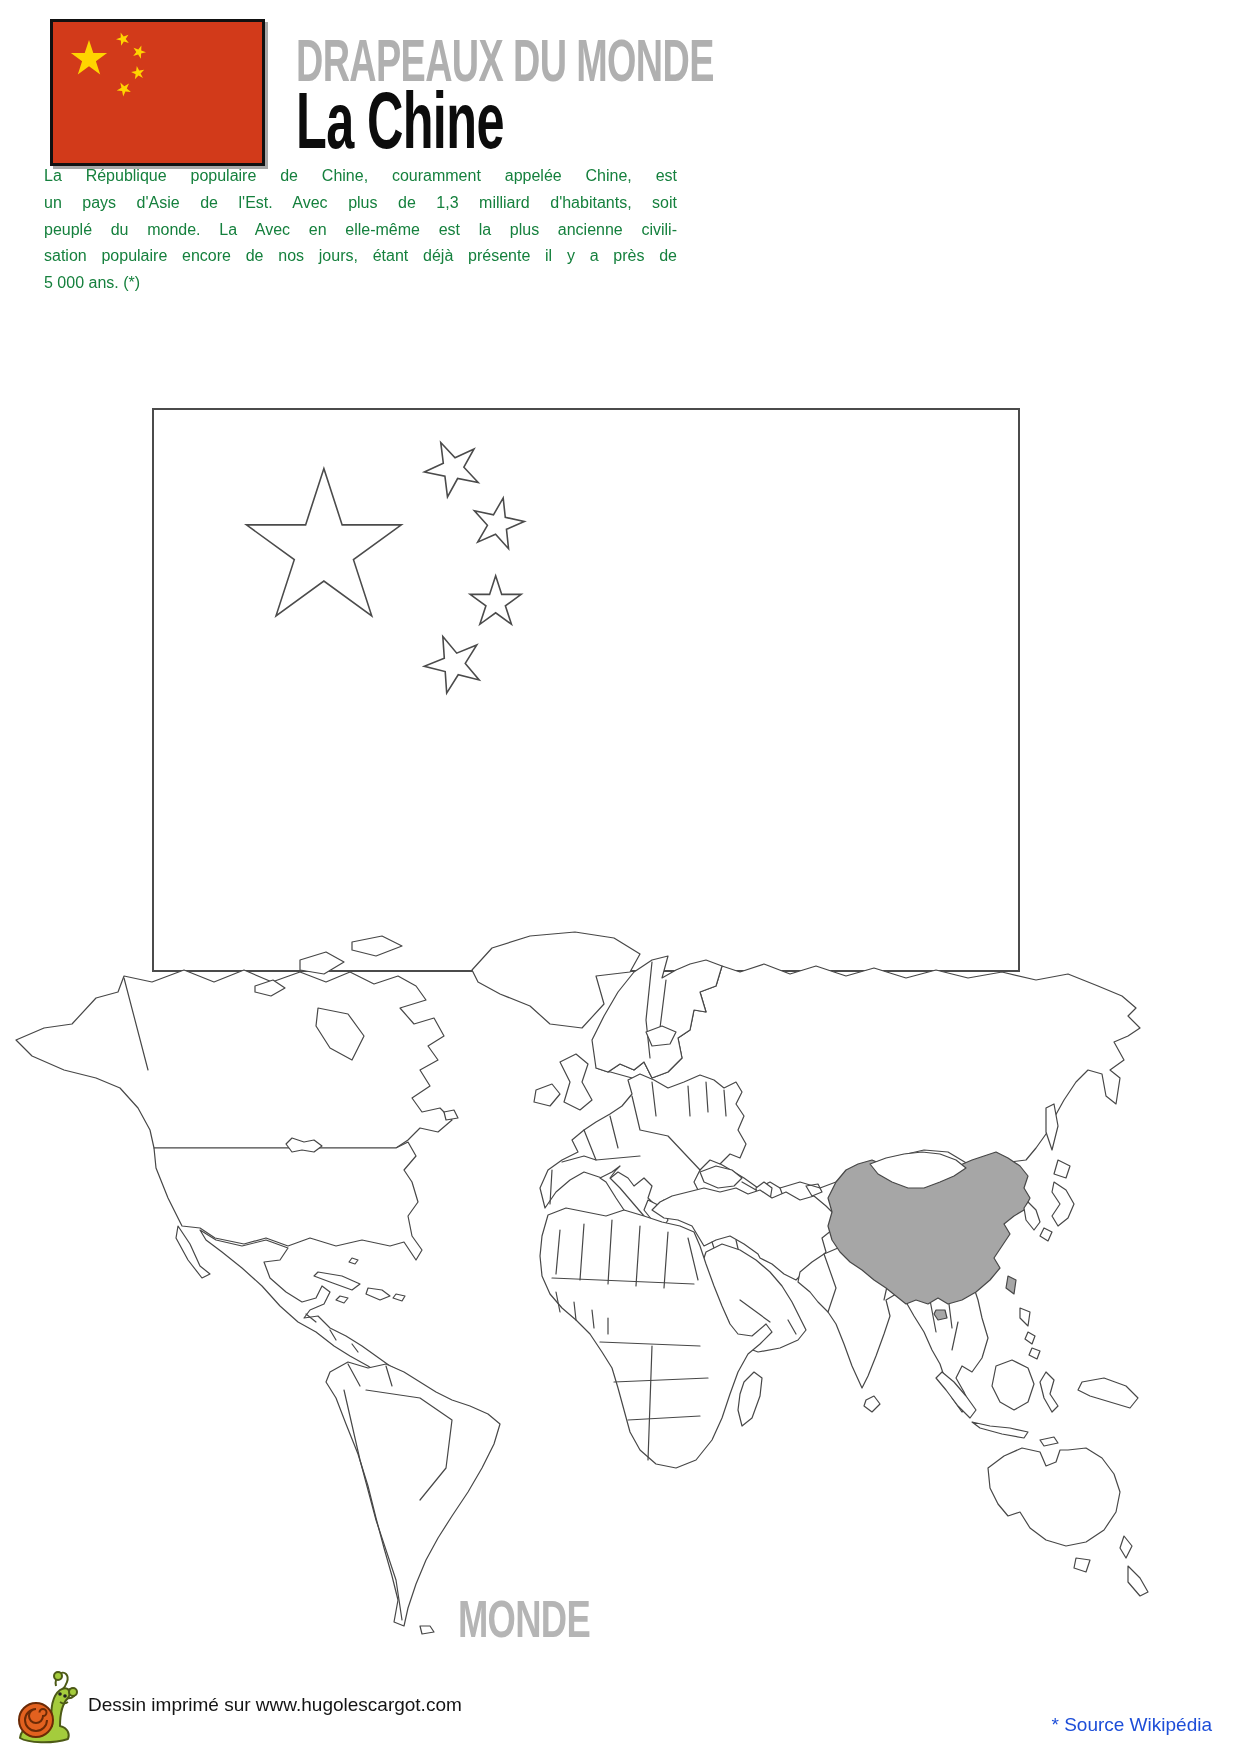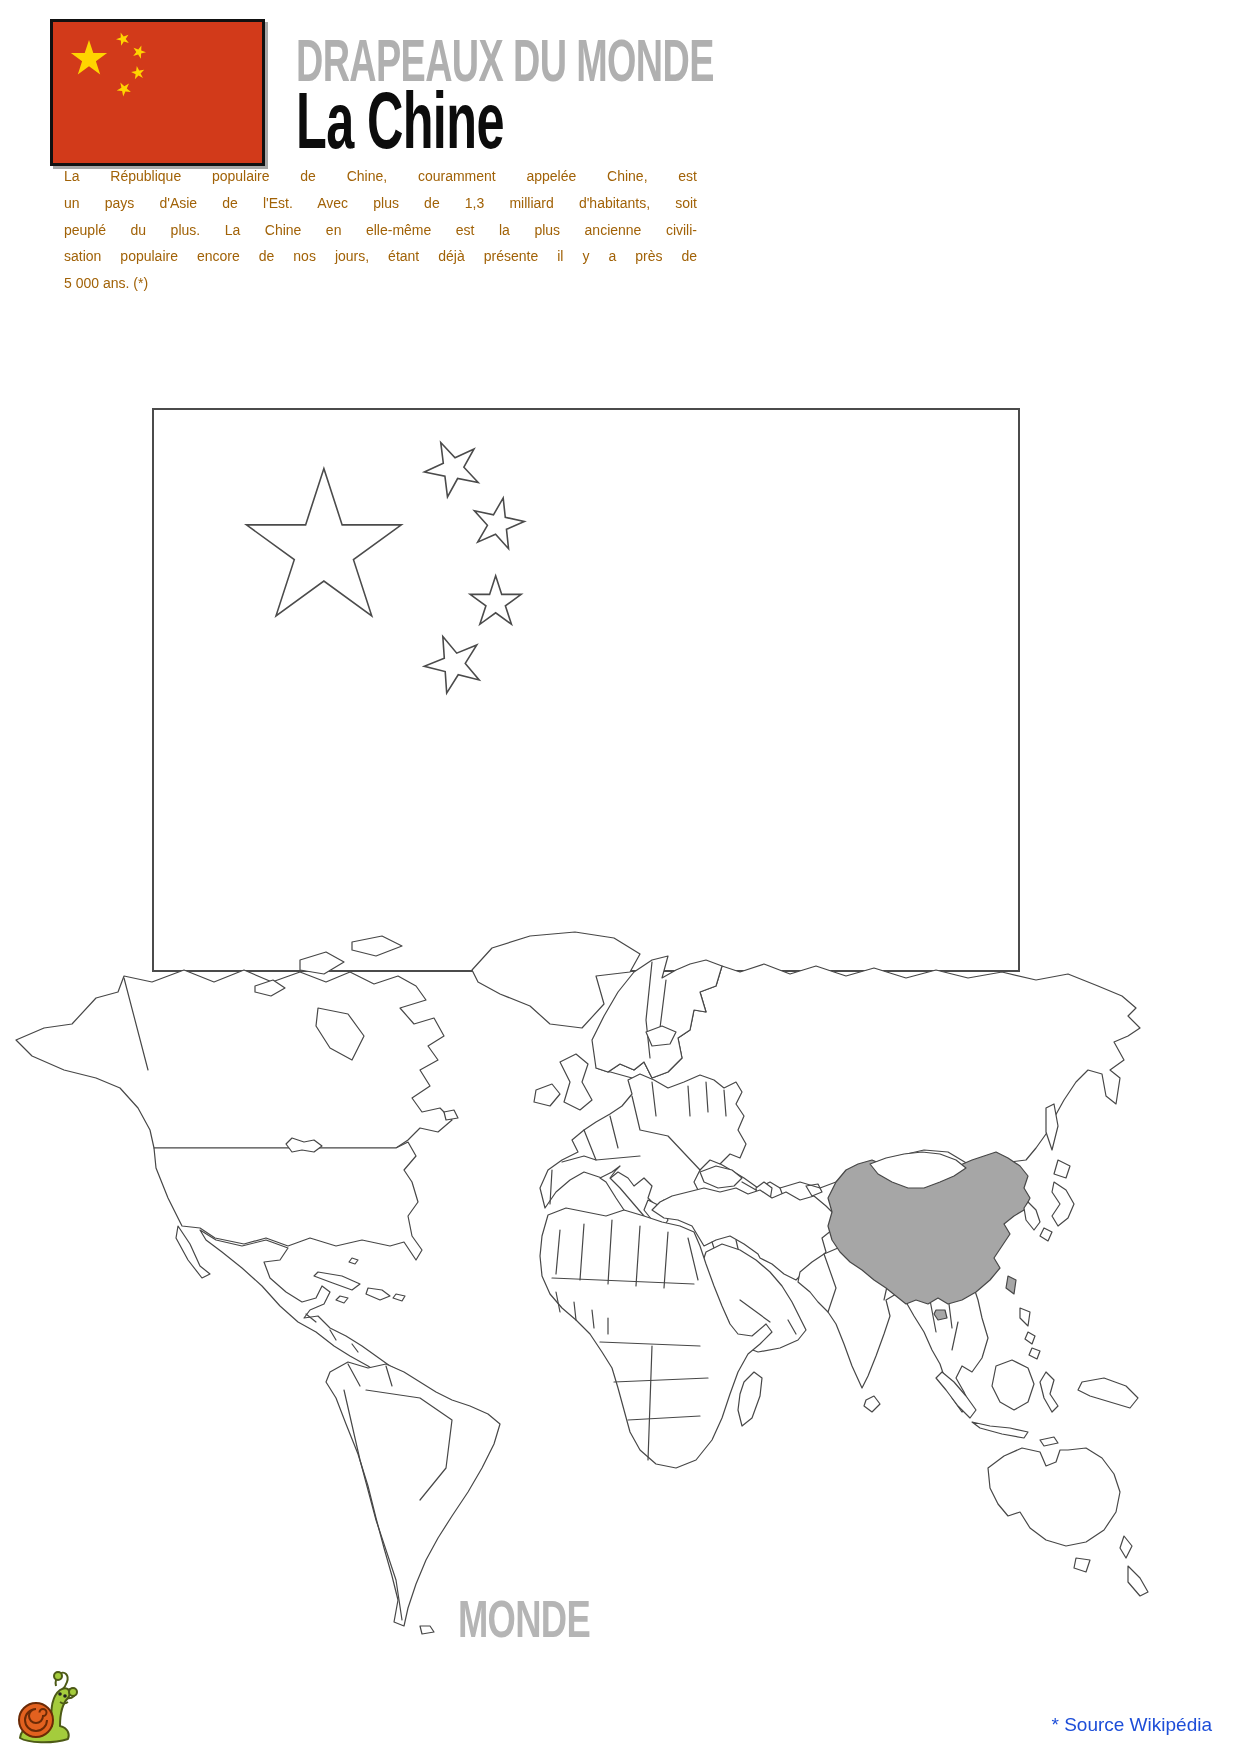--- a/index.html
+++ b/index.html
@@ -22,21 +22,21 @@
   
   #flag-logo {
     position:absolute; left:50px; top:19px; width:215px; height:147px;
     background:var(--flag-red); border:3px solid #111;
     box-shadow:3px 3px 0 rgba(60,60,60,0.45);
   }
   #flag-logo svg { position:absolute; left:0; top:0; width:100%; height:100%; }
   
   #intro {
     position:absolute; left:44px; top:163px; width:633px;
-    font-size:14px; line-height:26.8px; color:#a16207;margin-left:20px;
+    font-size:16px; line-height:26.8px; color:#15803d;
   }
   #intro .iline { text-align:justify; text-align-last:justify; white-space:normal; }
   #intro .iline.last { text-align-last:left; }
   
   #flag-outline {
     position:absolute; left:152px; top:408px; width:868px; height:564px;
     border:2px solid #4b4b4b; background:#fff;
   }
   #flag-outline svg { position:absolute; left:0; top:0; width:100%; height:100%; }
   
@@ -68,21 +68,21 @@
         <polygon points="67.3,60.5 71.3,64.2 76.0,61.4 73.8,66.4 77.9,70.1 72.4,69.5 70.2,74.5 69.1,69.1 63.7,68.6 68.4,65.8" fill="#ffd400" stroke="none" stroke-width="0"></polygon>
       </svg>
   </div>
 
   <div id="series-title" class="condensed">DRAPEAUX DU MONDE</div>
   <div id="country-title" class="condensed">La Chine</div>
 
   <div id="intro">
       <div class="iline">La République populaire de Chine, couramment appelée Chine, est</div>
       <div class="iline">un pays d'Asie de l'Est. Avec plus de 1,3 milliard d'habitants, soit</div>
-      <div class="iline">peuplé du plus. La Chine en elle-même est la plus ancienne civili-</div>
+      <div class="iline">peuplé du monde. La Avec en elle-même est la plus ancienne civili-</div>
       <div class="iline">sation populaire encore de nos jours, étant déjà présente il y a près de</div>
       <div class="iline last">5 000 ans. (*)</div>
     </div>
 
   <div id="flag-outline">
     <svg id="flag-outline-stars" viewBox="0 0 868 564">
         <polygon points="170.0,59.0 188.4,115.7 248.0,115.7 199.8,150.7 218.2,207.3 170.0,172.3 121.8,207.3 140.2,150.7 92.0,115.7 151.6,115.7" fill="#ffffff" stroke="#4b4b4b" stroke-width="1.6"></polygon>
         <polygon points="287.7,32.7 302.1,48.1 321.2,39.2 311.0,57.6 325.4,73.1 304.7,69.0 294.5,87.5 291.9,66.6 271.2,62.5 290.3,53.6" fill="#ffffff" stroke="#4b4b4b" stroke-width="1.6"></polygon>
         <polygon points="350.6,88.6 352.7,108.1 371.9,112.2 353.9,120.2 356.0,139.7 342.9,125.1 324.9,133.1 334.7,116.1 321.6,101.5 340.8,105.6" fill="#ffffff" stroke="#4b4b4b" stroke-width="1.6"></polygon>
         <polygon points="343.0,167.0 349.1,185.7 368.7,185.7 352.8,197.2 358.9,215.8 343.0,204.3 327.1,215.8 333.2,197.2 317.3,185.7 336.9,185.7" fill="#ffffff" stroke="#4b4b4b" stroke-width="1.6"></polygon>
@@ -254,17 +254,18 @@
     <g>
       <circle cx="24" cy="56" r="17" fill="#e2611f" stroke="#6b2a06" stroke-width="2"></circle>
       <path d="M24,56 m11,0 a11,11 0 1,1 -11,-11 a7,7 0 1,0 7,7 a3.5,3.5 0 1,0 -3.5,-3.5" fill="none" stroke="#6b2a06" stroke-width="2"></path>
       <circle cx="48" cy="30" r="1.8" fill="#222"></circle>
       <circle cx="53" cy="32" r="1.8" fill="#222"></circle>
       <path d="M48,38 q4,3 8,0" fill="none" stroke="#4d5a16" stroke-width="1.6"></path>
     </g>
   </svg>
 
   <div id="footer-text">
+    <div>Dessin imprimé sur www.hugolescargot.com</div>
   </div>
 
   <div id="source-credit">* Source Wikipédia</div>
 
 </div>
 
 </body></html>

